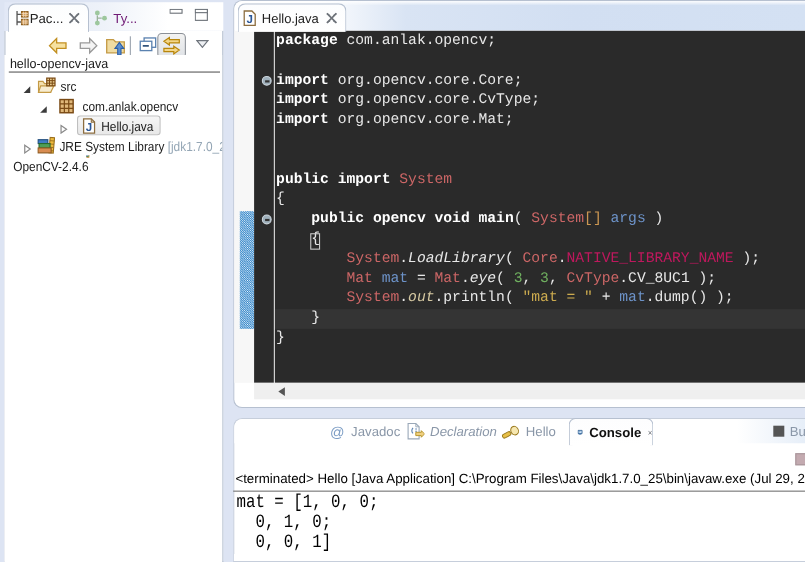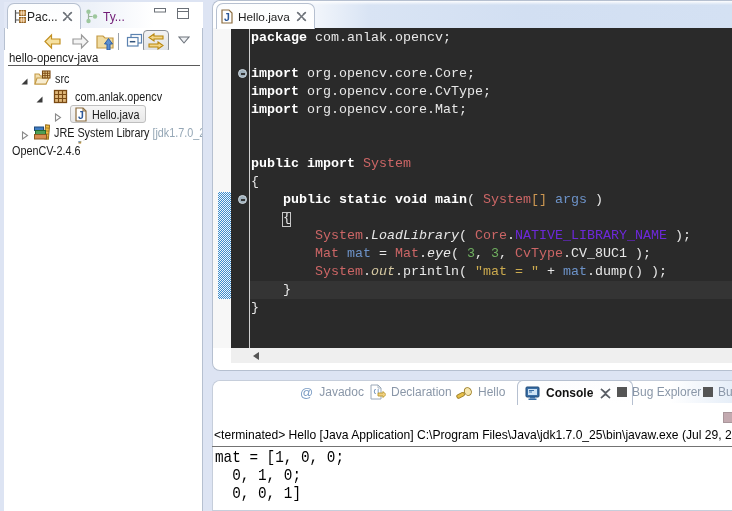--- a/index.html
+++ b/index.html
@@ -46,39 +46,39 @@
      background:repeating-conic-gradient(#3c8bcb 0% 30%, #f2f8fd 0% 50%);
      background-size:2px 2px; }
   #gutter { left:231px; top:28px; width:18px; height:320px; background:#2a2a2a; }
   #gutline { left:249px; top:28px; width:1px; height:320px; background:#cfcfcf; }
   #codebg { left:250px; top:28px; width:482px; height:320px; background:#2a2a2a; }
   #curline { left:250px; top:281px; width:482px; height:18px; background:#343434; }
   #code { left:251px; top:29px; font-family:"Liberation Mono", monospace; font-size:13.33px; line-height:18px;
           color:#e8e8e8; white-space:pre; }
   .kw { color:#ffffff; font-weight:bold; }
   .cls { color:#cc6666; }
-  .con { color:#6d28d9; }
+  .con { color:#be185d; }
   .str { color:#ccab4f; }
   .num { color:#6faf5f; }
   .var { color:#6d93c9;text-align:right; }
   .ital { font-style:italic; }
   .brk { color:#cc9752; }
   #brace { left:282px; top:211.5px; width:9px; height:15px; border:1px solid #c8c8c8; }
   .fold { position:absolute; width:9px; height:9px; border-radius:50%; background:#9fb0bc; border:1px solid #cdd6dd; }
   .fold::after { content:""; position:absolute; left:1.5px; top:3px; width:4px; height:1.5px; background:#333; }
   #hsb { left:231px; top:348px; width:501px; height:15px; background:#efefef; }
   #hsb .arr { position:absolute; left:22px; top:4px; width:0; height:0; border-right:6px solid #555;
     border-top:4px solid transparent; border-bottom:4px solid transparent; }
 
   
   #bottompanel { left:212px; top:380px; width:520px; height:131px; background:#ffffff;
      border:1px solid #c6cedb; border-right:none; border-radius:8px 0 0 0; }
   #btabs { left:212px; top:380px; width:520px; height:24px; }
   .btab { position:absolute; top:0; height:24px; display:flex; align-items:center; font-size:12px; color:#8a97a8; white-space:nowrap;}
-  #ctab { position:absolute; left:305px; top:0px; width:116px; height:25px; background:linear-gradient(#fdfdfe,#ffffff);
+  #ctab { position:absolute; left:305px; top:0px; width:77px; height:25px; background:linear-gradient(#fdfdfe,#ffffff);
      border:1px solid #b6c0d0; border-bottom:none; border-radius:6px 6px 0 0; display:flex; align-items:center; padding-left:7px;text-align:right; }
   #ctab .txt { font-size:12px; color:#111; margin-left:6px; font-weight:bold; }
   .sq { width:10px; height:10px; background:#555; display:inline-block; }
   #redsq { left:723px; top:412px; width:12px; height:11px; background:#c3aab0; border:1px solid #a9969b; }
   #termline { left:214px; top:428px; font-size:12.1px; color:#000; white-space:nowrap; }
   #termsep { left:212px; top:446px; width:520px; height:1px; background:#737373; }
   #consoletxt { left:215px; top:449px; font-family:"Liberation Mono", monospace; font-size:17px; line-height:18px;
      color:#000; white-space:pre; transform:scaleX(0.843); transform-origin:0 0; }
 </style>
 </head>
@@ -256,41 +256,41 @@
 
 <div class="abs" id="code"><span class="kw">package</span> com.anlak.opencv;
 
 <span class="kw">import</span> org.opencv.core.Core;
 <span class="kw">import</span> org.opencv.core.CvType;
 <span class="kw">import</span> org.opencv.core.Mat;
 
 
 <span class="kw">public</span> <span class="kw">import</span> <span class="cls">System</span>
 {
-    <span class="kw">public</span> <span class="kw">static</span> <span class="kw">void</span> <span class="kw">main</span>( <span class="cls">System</span><span class="brk">[]</span> <span class="var">args</span> )
+    <span class="kw">public</span> <span class="kw">opencv</span> <span class="kw">void</span> <span class="kw">main</span>( <span class="cls">System</span><span class="brk">[]</span> <span class="var">args</span> )
     {
         <span class="cls">System</span>.<span class="ital">LoadLibrary</span>( <span class="cls">Core</span>.<span class="con">NATIVE_LIBRARY_NAME</span> );
         <span class="cls">Mat</span> <span class="var">mat</span> = <span class="cls">Mat</span>.<span class="ital">eye</span>( <span class="num">3</span>, <span class="num">3</span>, <span class="cls">CvType</span>.CV_8UC1 );
         <span class="cls">System</span>.<span class="ital" style="color:#d6c9a2">out</span>.println( <span class="str">"mat = "</span> + <span class="var">mat</span>.dump() );
     }
 }</div>
 
 <div class="abs" id="brace"></div>
 <div class="abs" id="hsb">
     <div class="arr"></div>
   </div>
 
 <div class="abs" id="bottompanel"></div>
 <div class="abs" id="bheader"></div>
 <div class="abs" id="btabs">
   <div class="btab" style="left:88px;">
     <span style="color:#7b9cc4; font-size:13px;">@</span>
     <span style="margin-left:6px">Javadoc</span>
   </div>
-  <div class="btab" style="left:157px;">
+  <div class="btab" style="left:157px;font-style:italic;">
     <svg width="17" height="16" viewBox="0 0 17 16">
       <path d="M2 1 L9 1 L12 4 L12 15 L2 15 Z" fill="#ffffff" stroke="#9aa8b8" stroke-width="1"></path>
       <path d="M9 1 L9 4 L12 4" fill="none" stroke="#9aa8b8" stroke-width="0.8"></path>
       <path d="M6.5 5 C5 6.5 5 8.5 6.5 10 M8.5 6 L10 6 M8.5 8 L10 8" stroke="#5b82b0" stroke-width="1" fill="none"></path>
       <path d="M9 9 L14 9 L14 7.5 L17 10.5 L14 13.5 L14 12 L9 12 Z" fill="#f0d080" stroke="#b8962e" stroke-width="0.9"></path>
     </svg>
     <span style="margin-left:5px">Declaration</span>
   </div>
   <div class="btab" style="left:244px;">
     <svg width="18" height="15" viewBox="0 0 18 15">
@@ -308,24 +308,20 @@
       <path d="M4 4.5 H9 M4 6 H7" stroke="#3a6ea5" stroke-width="1"></path>
       <rect x="5" y="11" width="5" height="1.5" fill="#3a6ea5"></rect>
       <rect x="3.5" y="12.5" width="8" height="1.5" fill="#3a6ea5"></rect>
     </svg>
     <span class="txt">Console</span>
     <svg width="13" height="13" viewBox="0 0 13 13" style="margin-left:6px">
       <path d="M2 2 L6.5 5.5 L11 2 M2 11 L6.5 7.5 L11 11" stroke="#5a5f66" stroke-width="1.5" fill="none"></path>
       <path d="M2 2 L11 11 M11 2 L2 11" stroke="#5a5f66" stroke-width="1.2" fill="none"></path>
     </svg>
   </div>
-  <div class="btab" style="left:405px;">
-      <span class="sq"></span>
-      <span style="margin-left:5px">Bug Explorer</span>
-    </div>
   <div class="btab" style="left:491px;">
       <span class="sq"></span>
       <span style="margin-left:5px">Bug</span>
     </div>
 </div>
 
 <div class="abs" id="redsq"></div>
 <div class="abs" id="termline">&lt;terminated&gt; Hello [Java Application] C:\Program Files\Java\jdk1.7.0_25\bin\javaw.exe (Jul 29, 20</div>
 <div class="abs" id="termsep"></div>
 <div class="abs" id="consoletxt">mat = [1, 0, 0;

